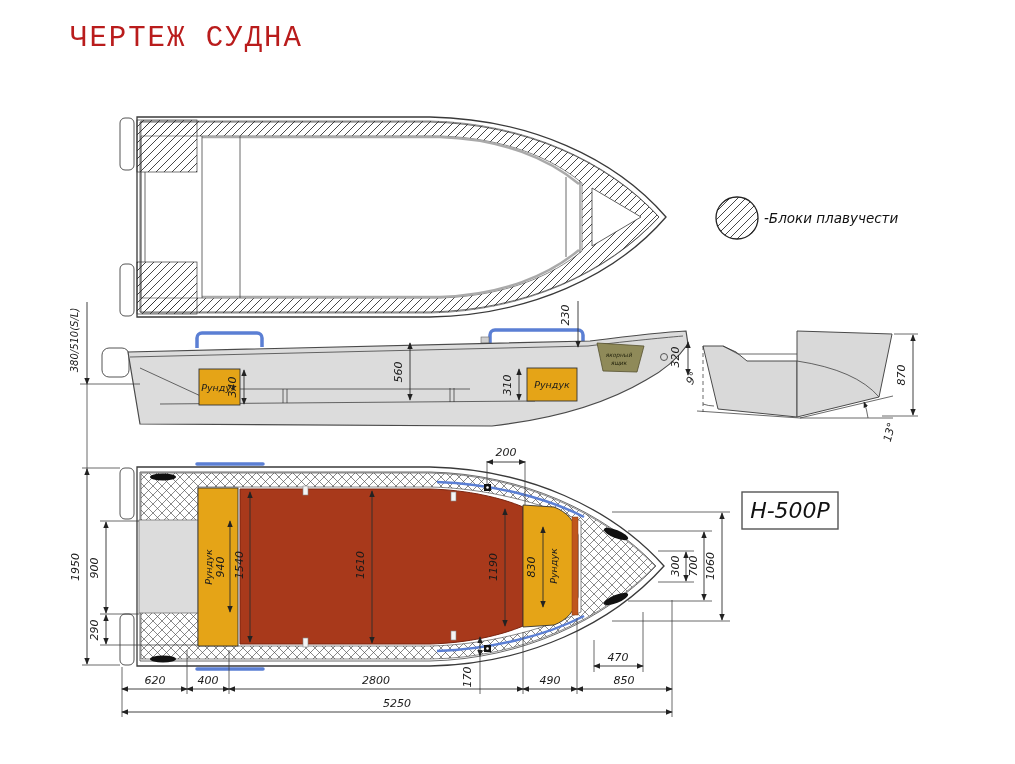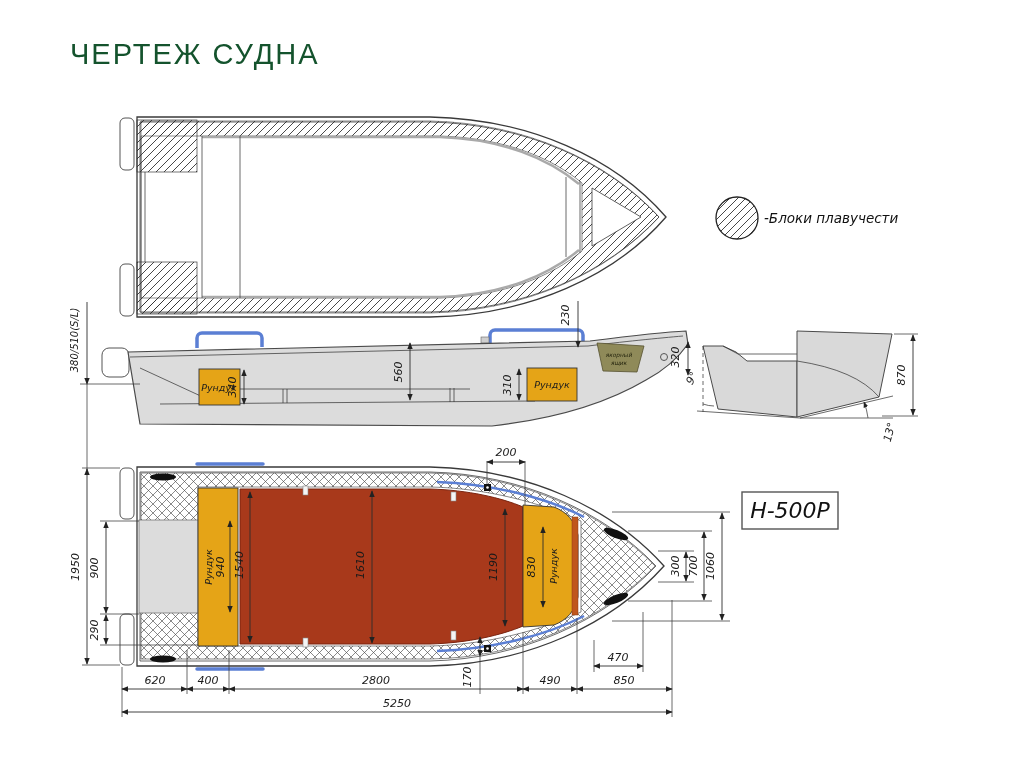--- a/index.html
+++ b/index.html
@@ -1,18 +1,18 @@
 <!DOCTYPE html>
 <html><head>
 <meta charset="utf-8">
 <style>
   html,body{margin:0;padding:0;background:#ffffff;width:1015px;height:764px;overflow:hidden;}
   #stage{position:relative;width:1015px;height:764px;background:#fff;font-family:"Liberation Sans",sans-serif;}
-  h1.title{position:absolute;left:70px;top:38px;margin:0;font-family:Liberation Sans, sans-serif;
-    font-size:29px;font-weight:400;letter-spacing:2px;color:#14532d;}
+  h1.title{position:absolute;left:70px;top:22px;margin:0;font-family:Liberation Mono, monospace;
+    font-size:29px;font-weight:400;letter-spacing:2px;color:#b91c1c;}
   svg{position:absolute;left:0;top:0;}
   .dim{font:italic 11px "DejaVu Sans",sans-serif;fill:#1a1a1a;}
   .dimsm{font:italic 10px "DejaVu Sans",sans-serif;fill:#1a1a1a;}
   .lbl{font:italic 9.5px "DejaVu Sans",sans-serif;fill:#1c1c1c;}
   .tiny{font:italic 5.8px "DejaVu Sans",sans-serif;fill:#26260f;}
   .legend-text{font:italic 13.5px "DejaVu Sans",sans-serif;fill:#111;}
   .model{font:italic 22px "DejaVu Sans",sans-serif;fill:#111;}
   .thin{stroke:#3a3a3a;stroke-width:0.75;fill:none;}
   .dline{stroke:#2e2e2e;stroke-width:0.9;fill:none;}
 </style>

